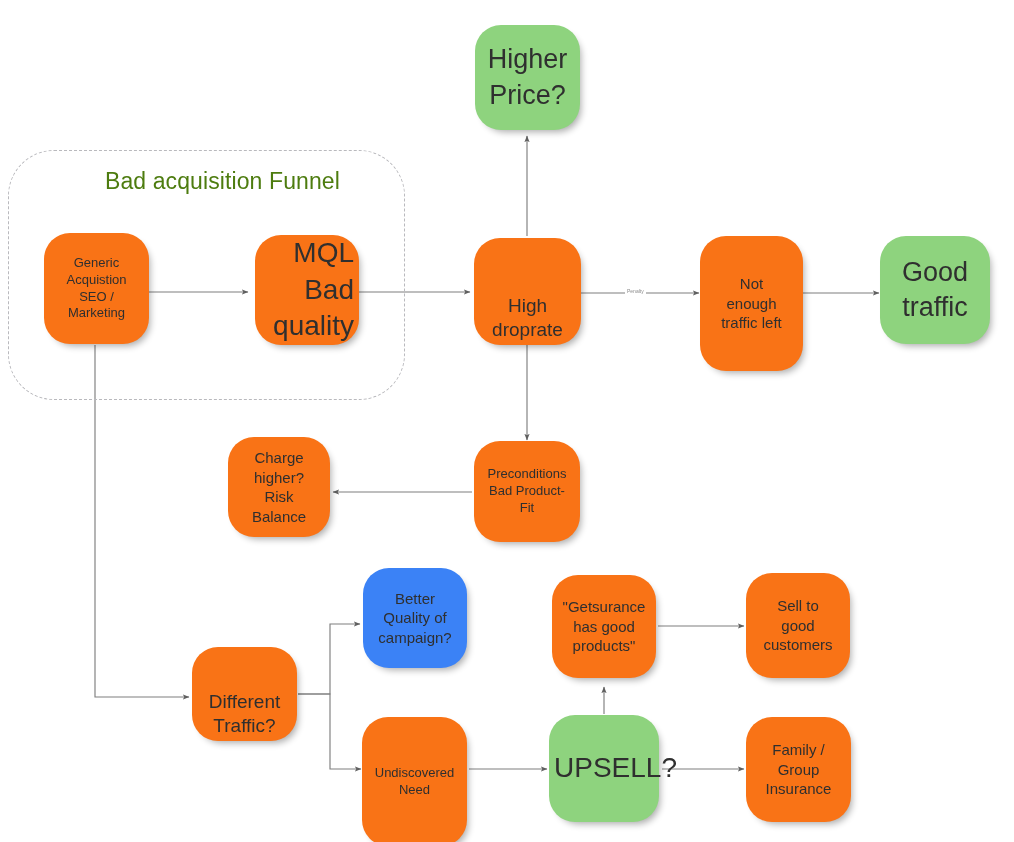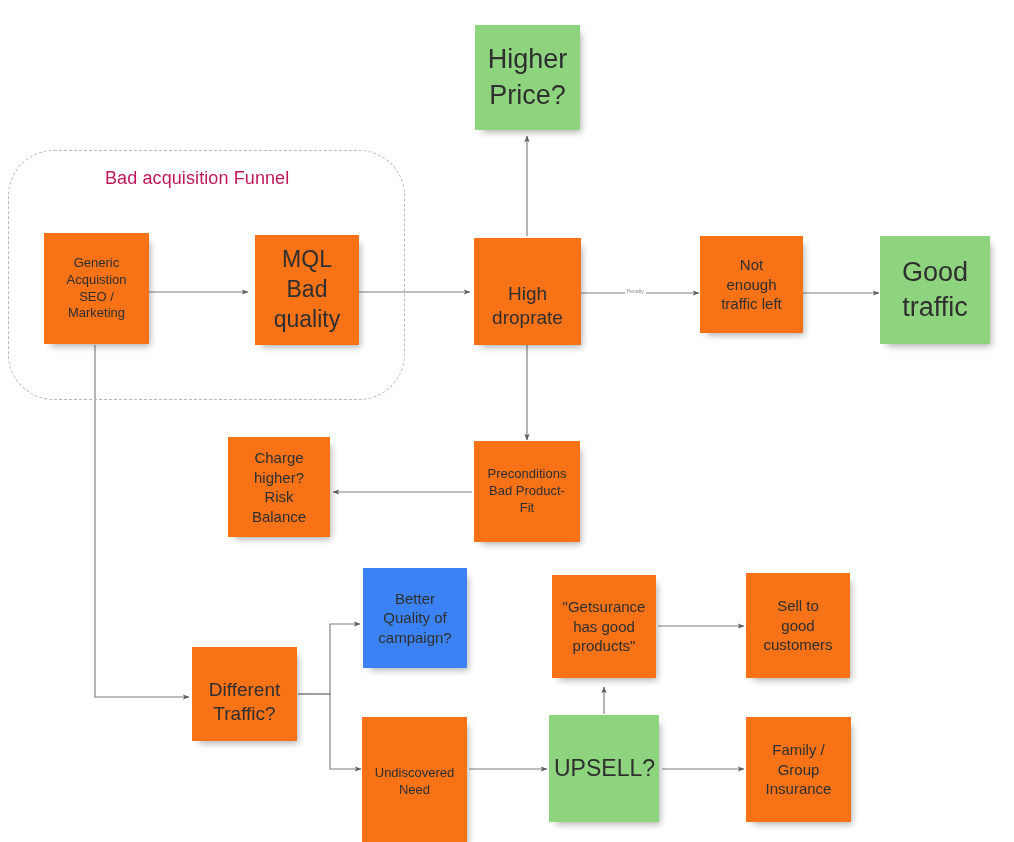--- a/index.html
+++ b/index.html
@@ -27,50 +27,51 @@
   }
   .group-box {
     position: absolute;
     border: 1px dashed #b9b9bd;
     border-radius: 46px;
     box-sizing: border-box;
     background: transparent;
   }
   .group-label {
     position: absolute;
-    color: #be185d;
-    font-size: 18px;
+    color: #4d7c0f;
+    font-size: 23px;
     white-space: nowrap;
     letter-spacing: 0.1px;
   }
   .note {
     position: absolute;
     box-sizing: border-box;
     display: flex;
     align-items: center;
     justify-content: center;
     text-align: center;
     color: #2f2f2f;
     line-height: 1.30;
-    padding: 14px 5px;
+    padding: 2px 5px;
     box-shadow: 4px 5px 7px -3px rgba(0,0,0,0.33);
+    border-radius: 26px;
   }
   .note .txt {
     display: block;
     width: 100%;
     white-space: pre-line;
   }
   .note.yellow { background: #f97316; }
   .note.green  { background: #8ed37e; }
   .note.pink   { background: #3b82f6; }
 
   .fs-sm  { font-size: 13px; }
   .fs-md  { font-size: 15px; }
   .fs-lg  { font-size: 19px; align-items: flex-end; }
-  .fs-xl  { font-size: 23px; }
+  .fs-xl  { font-size: 28px; text-align: right; }
   .fs-xxl { font-size: 27px; }
 
   .edge-label {
     position: absolute;
     font-size: 5px;
     color: #8b8b8b;
     background: #ffffff;
     padding: 0 2px;
     white-space: nowrap;
     line-height: 1;
@@ -138,21 +139,21 @@
     <span class="txt">MQL
 Bad
 quality</span>
   </div>
 
   <div class="note yellow fs-lg" style="left:474px; top:238px; width:107px; height:107px;">
     <span class="txt">High
 droprate</span>
   </div>
 
-  <div class="note yellow fs-md" style="left:700px; top:236px; width:103px; height:97px;">
+  <div class="note yellow fs-md" style="left:700px; top:236px; width:103px; height:135px;">
     <span class="txt">Not
 enough
 traffic left</span>
   </div>
 
   <div class="note green fs-xxl" style="left:880px; top:236px; width:110px; height:108px;">
     <span class="txt">Good
 traffic</span>
   </div>
 

